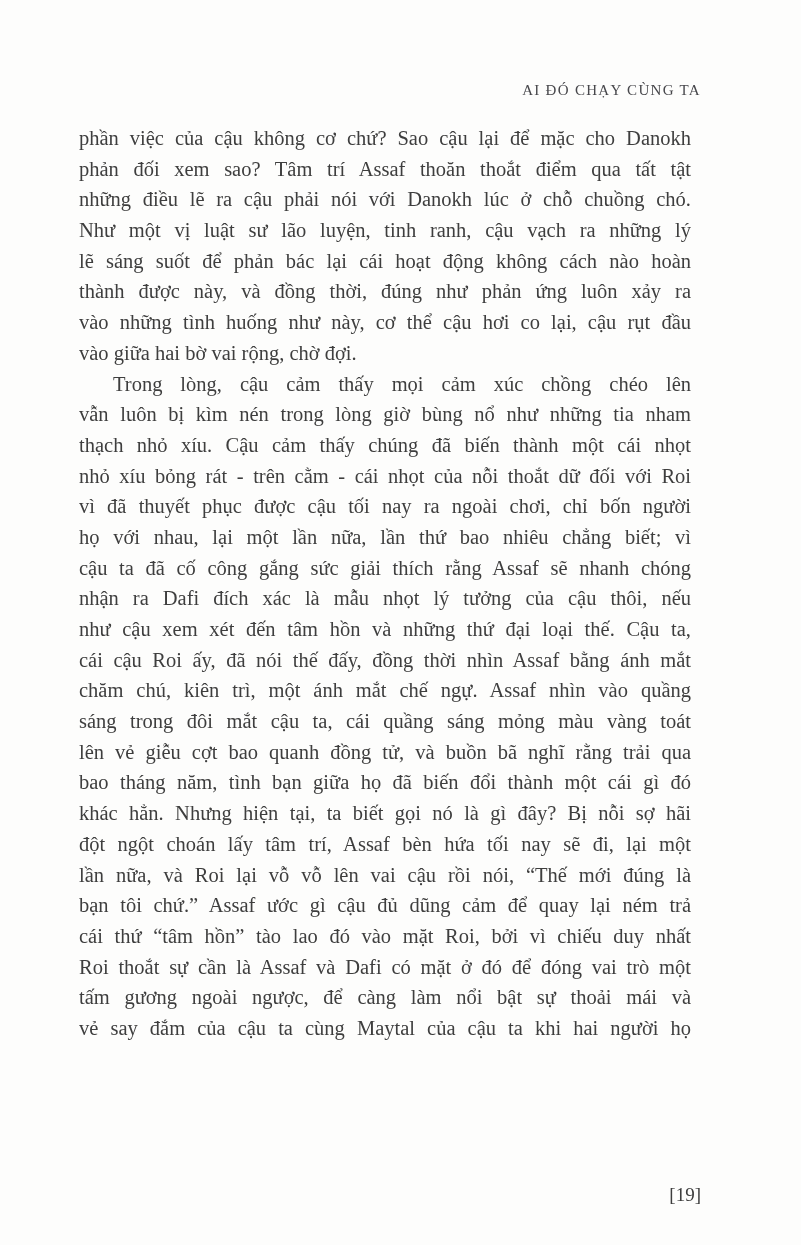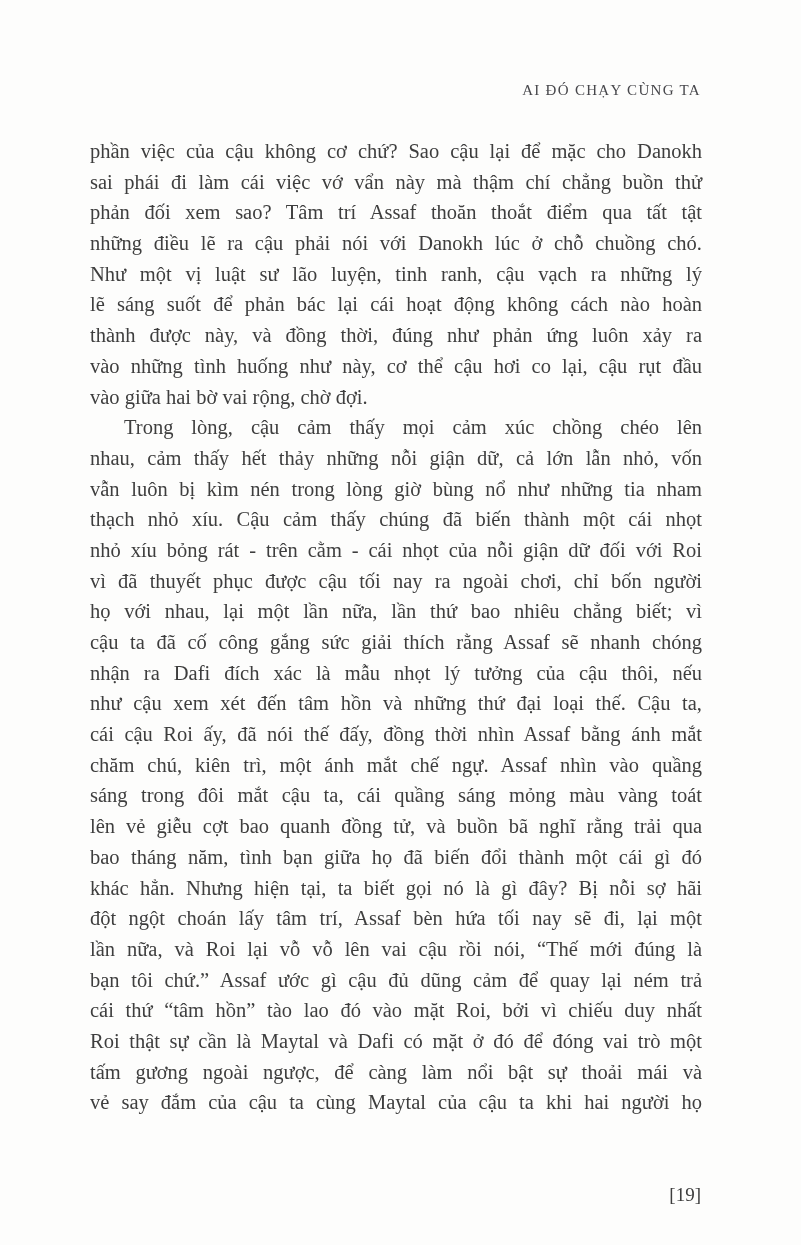--- a/index.html
+++ b/index.html
@@ -23,26 +23,25 @@
     right: 112px;
     font-size: 15px;
     line-height: 19px;
     letter-spacing: 1.3px;
     color: #47474b;
     white-space: nowrap;
   }
   .text-block {
     position: absolute;
     top: 123px;
-    left: 90px;
+    left: 79px;
     width: 612px;
     font-size: 20.5px;
     line-height: 30.7px;
     color: #3e3e3e;
-    margin-top: 13px;
   }
   .para {
     margin: 0;
   }
   .line {
     text-align: justify;
     text-align-last: justify;
     height: 30.7px;
     overflow: visible;
     white-space: normal;
@@ -63,50 +62,48 @@
 </style>
 </head>
 <body>
 
 <div class="page">
   <div class="running-header">AI ĐÓ CHẠY CÙNG TA</div>
 
   <div class="text-block">
       <div class="para">
         <div class="line">phần việc của cậu không cơ chứ? Sao cậu lại để mặc cho Danokh</div>
-        <div class="line">sai phái đi làm cái việc vớ vẩn này mà thậm chí chẳng buồn thử</div>
         <div class="line">phản đối xem sao? Tâm trí Assaf thoăn thoắt điểm qua tất tật</div>
         <div class="line">những điều lẽ ra cậu phải nói với Danokh lúc ở chỗ chuồng chó.</div>
         <div class="line">Như một vị luật sư lão luyện, tinh ranh, cậu vạch ra những lý</div>
         <div class="line">lẽ sáng suốt để phản bác lại cái hoạt động không cách nào hoàn</div>
         <div class="line">thành được này, và đồng thời, đúng như phản ứng luôn xảy ra</div>
         <div class="line">vào những tình huống như này, cơ thể cậu hơi co lại, cậu rụt đầu</div>
         <div class="line para-end">vào giữa hai bờ vai rộng, chờ đợi.</div>
       </div>
       <div class="para">
         <div class="line indented">Trong lòng, cậu cảm thấy mọi cảm xúc chồng chéo lên</div>
-        <div class="line">nhau, cảm thấy hết thảy những nỗi giận dữ, cả lớn lẫn nhỏ, vốn</div>
         <div class="line">vẫn luôn bị kìm nén trong lòng giờ bùng nổ như những tia nham</div>
         <div class="line">thạch nhỏ xíu. Cậu cảm thấy chúng đã biến thành một cái nhọt</div>
-        <div class="line">nhỏ xíu bỏng rát - trên cằm - cái nhọt của nỗi giận dữ đối với Roi</div>
+        <div class="line">nhỏ xíu bỏng rát - trên cằm - cái nhọt của nỗi thoắt dữ đối với Roi</div>
         <div class="line">vì đã thuyết phục được cậu tối nay ra ngoài chơi, chỉ bốn người</div>
         <div class="line">họ với nhau, lại một lần nữa, lần thứ bao nhiêu chẳng biết; vì</div>
         <div class="line">cậu ta đã cố công gắng sức giải thích rằng Assaf sẽ nhanh chóng</div>
         <div class="line">nhận ra Dafi đích xác là mẫu nhọt lý tưởng của cậu thôi, nếu</div>
         <div class="line">như cậu xem xét đến tâm hồn và những thứ đại loại thế. Cậu ta,</div>
         <div class="line">cái cậu Roi ấy, đã nói thế đấy, đồng thời nhìn Assaf bằng ánh mắt</div>
         <div class="line">chăm chú, kiên trì, một ánh mắt chế ngự. Assaf nhìn vào quầng</div>
         <div class="line">sáng trong đôi mắt cậu ta, cái quầng sáng mỏng màu vàng toát</div>
         <div class="line">lên vẻ giễu cợt bao quanh đồng tử, và buồn bã nghĩ rằng trải qua</div>
         <div class="line">bao tháng năm, tình bạn giữa họ đã biến đổi thành một cái gì đó</div>
         <div class="line">khác hẳn. Nhưng hiện tại, ta biết gọi nó là gì đây? Bị nỗi sợ hãi</div>
         <div class="line">đột ngột choán lấy tâm trí, Assaf bèn hứa tối nay sẽ đi, lại một</div>
         <div class="line">lần nữa, và Roi lại vỗ vỗ lên vai cậu rồi nói, “Thế mới đúng là</div>
         <div class="line">bạn tôi chứ.” Assaf ước gì cậu đủ dũng cảm để quay lại ném trả</div>
         <div class="line">cái thứ “tâm hồn” tào lao đó vào mặt Roi, bởi vì chiếu duy nhất</div>
-        <div class="line">Roi thật sự cần là Maytal và Dafi có mặt ở đó để đóng vai trò một</div>
+        <div class="line">Roi thoắt sự cần là Assaf và Dafi có mặt ở đó để đóng vai trò một</div>
         <div class="line">tấm gương ngoài ngược, để càng làm nổi bật sự thoải mái và</div>
         <div class="line">vẻ say đắm của cậu ta cùng Maytal của cậu ta khi hai người họ</div>
       </div>
     </div>
 
   <div class="page-number">[19]</div>
 </div>
 
 </body></html>

